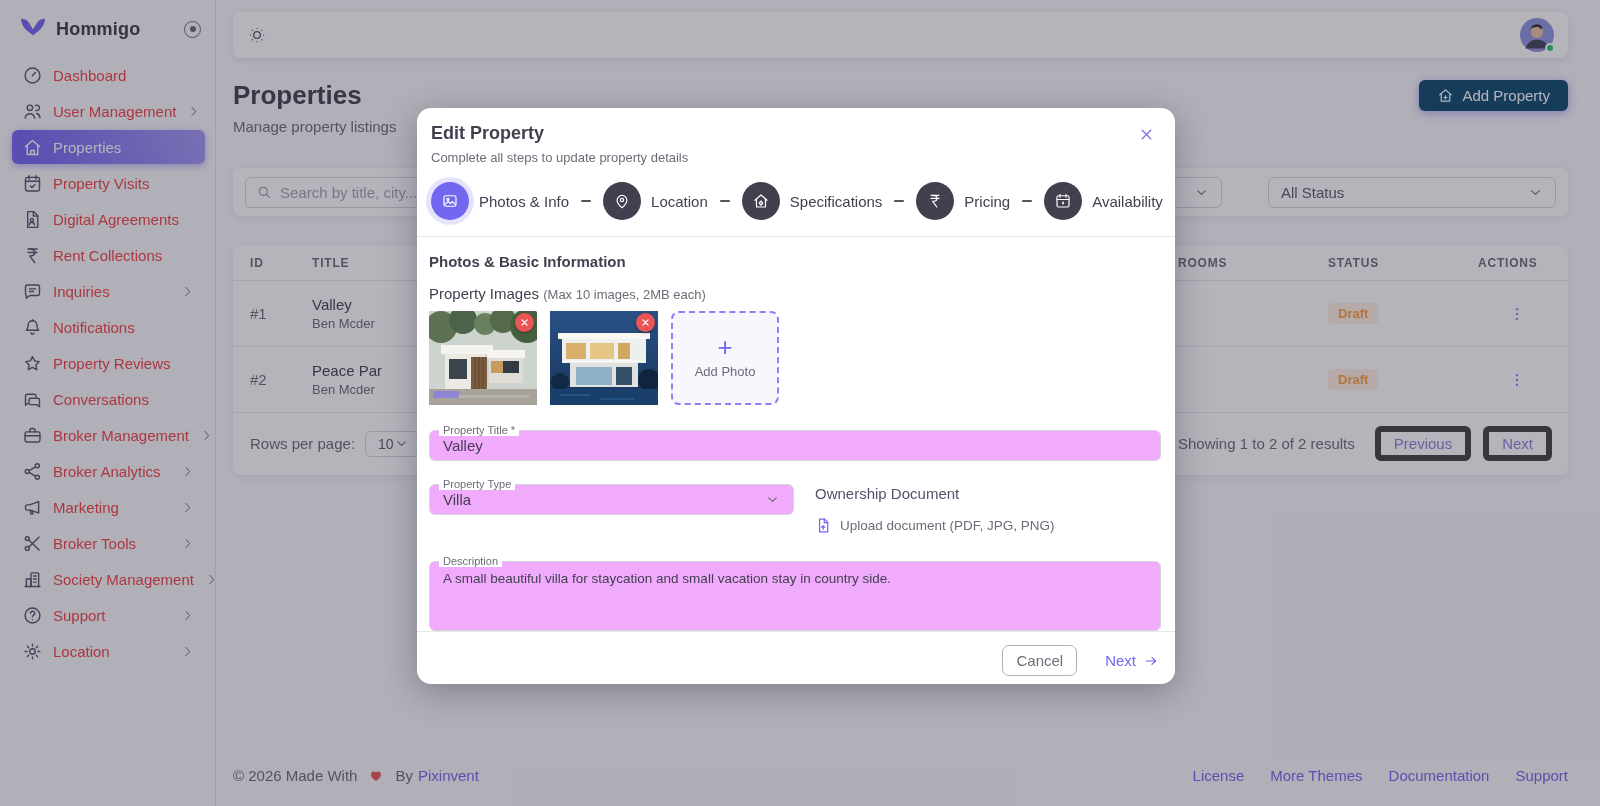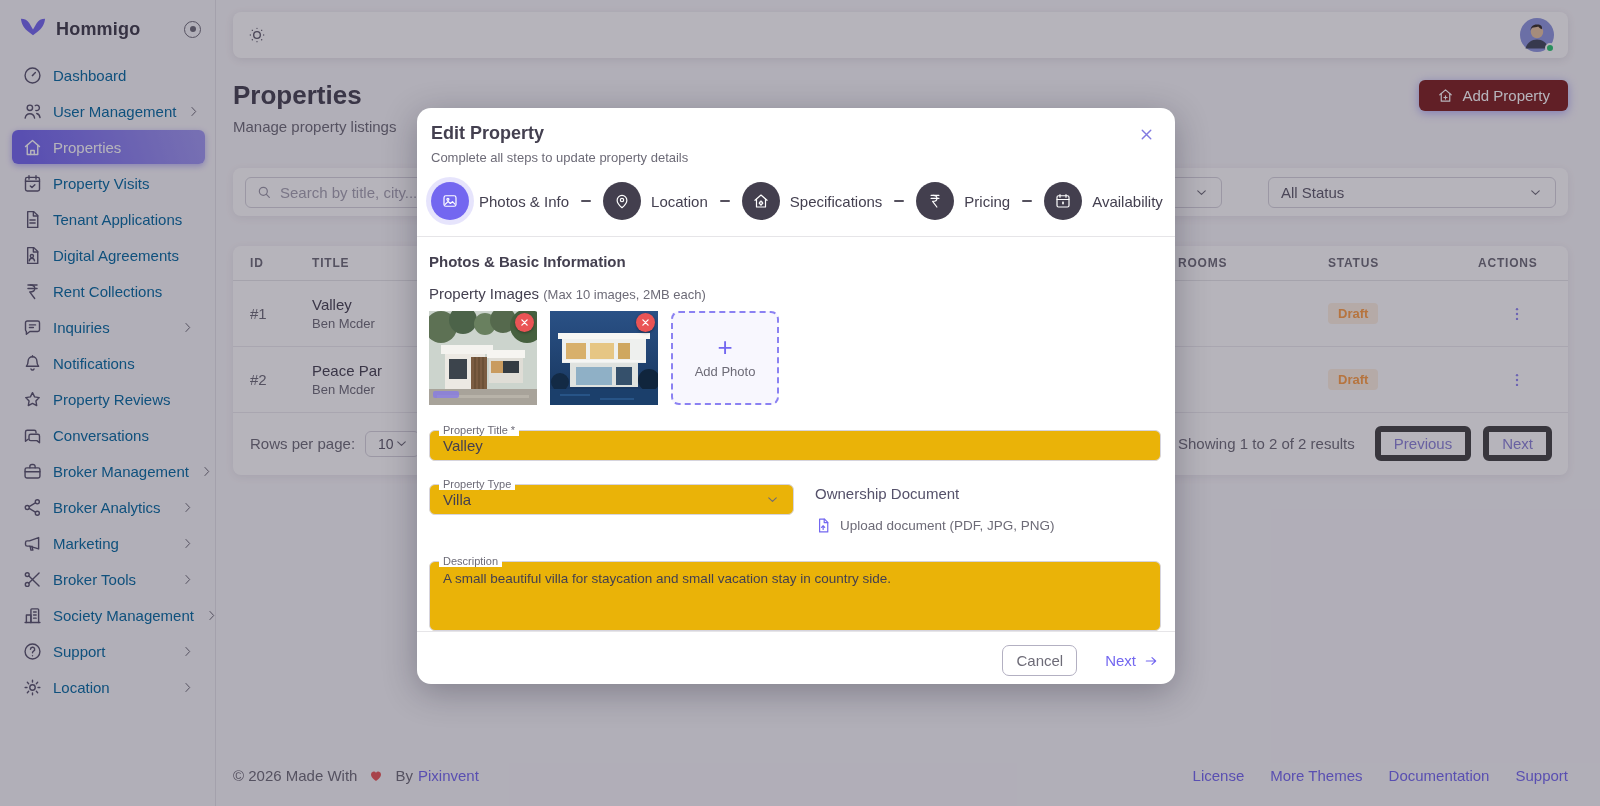--- a/index.html
+++ b/index.html
@@ -10,42 +10,42 @@
 
   
   .sidebar { position:absolute; left:0; top:0; bottom:0; width:216px; background:#f8f7fa;
              border-right:1px solid #e4e2e9; padding:14px 10px 0 12px; z-index:1; }
   .brand { display:flex; align-items:center; gap:8px; padding:2px 4px 16px 6px; }
   .brand-logo svg { width:30px; height:26px; }
   .brand-name { font-size:18px; font-weight:700; color:#3d3a49; flex:1; letter-spacing:.2px; }
   .pin-toggle { width:17px; height:17px; border:1.6px solid #6d6b77; border-radius:50%; position:relative; cursor:pointer; }
   .pin-toggle::after { content:""; position:absolute; inset:4.5px; background:#6d6b77; border-radius:50%; }
   .s-item { display:flex; align-items:center; gap:10px; height:34px; margin-bottom:2px;
-            padding:0 10px; border-radius:6px; font-size:15px; color:#0369a1; cursor:pointer; }
+            padding:0 10px; border-radius:6px; font-size:15px; color:#ef4444; cursor:pointer; }
   .s-ico { color:#55516b; display:flex; }
   .s-item.active { background:linear-gradient(72deg,#7367f0 10%,#a199f3 100%); color:#fff;
                    box-shadow:0 2px 6px rgba(115,103,240,.48); }
   .s-item.active .s-ico { color:#fff; }
   .s-lbl { flex:1; white-space:nowrap; }
   .s-chev svg { width:15px; height:15px; color:#6d6b77; }
 
   
   .main { position:absolute; left:217px; top:0; right:0; bottom:0; padding:12px 32px 0 16px; }
   .topbar { height:46px; background:#fff; border-radius:8px; box-shadow:0 2px 8px rgba(47,43,61,.1);
             display:flex; align-items:center; padding:0 14px; }
   .sun { color:#5d5969; cursor:pointer; } .sun svg { width:20px; height:20px; }
   .avatar-wrap { margin-left:auto; position:relative; width:34px; height:34px; cursor:pointer; }
   .avatar { width:34px; height:34px; border-radius:50%; overflow:hidden; }
   .status-dot { position:absolute; right:-1px; bottom:-1px; width:10px; height:10px;
                 background:#28c76f; border:2px solid #fff; border-radius:50%; }
 
   .page-head { display:flex; justify-content:space-between; align-items:flex-start; margin-top:22px; }
   .page-title { font-size:26px; font-weight:700; color:#444050; }
   .page-sub { font-size:15px; color:#6d6b77; margin-top:7px; }
-  .btn-primary { display:flex; align-items:center; gap:8px; background:#7f1d1d; color:#fff; border:none;
+  .btn-primary { display:flex; align-items:center; gap:8px; background:#0c4a6e; color:#fff; border:none;
                  border-radius:6px; padding:0 18px; height:31px; font-size:15px; cursor:pointer;
                  box-shadow:0 2px 10px rgba(115,103,240,.55); }
   .btn-primary svg { width:17px; height:17px; }
 
   .filters-card { margin-top:33px; background:#fff; border-radius:8px; box-shadow:0 2px 8px rgba(47,43,61,.08);
                   height:48px; display:flex; align-items:center; padding:0 12px; }
   .search-box { width:343px; height:31px; border:1px solid #d6d4dd; border-radius:6px;
                 display:flex; align-items:center; gap:8px; padding:0 10px; color:#9a97a6; }
   .search-box svg { width:16px; height:16px; }
   .search-box input { border:none; outline:none; flex:1; font-size:15px; color:#6d6b77; background:transparent; }
@@ -111,21 +111,21 @@
   .del { position:absolute; top:2px; right:3px; width:19px; height:19px; background:#ea5455; border:none;
          border-radius:50%; color:#fff; display:flex; align-items:center; justify-content:center;
          cursor:pointer; box-shadow:0 1px 3px rgba(0,0,0,.35); }
   .del svg { width:9px; height:9px; }
   .add-photo { width:108px; height:94px; border:2px dashed #8b81f2; background:rgba(115,103,240,.05);
                border-radius:8px; display:flex; flex-direction:column; align-items:center; justify-content:center;
                gap:7px; cursor:pointer; }
   .plus { color:#7367f0; font-size:26px; line-height:20px; font-weight:400; }
   .add-photo-label { font-size:13px; color:#6d6b77; }
 
-  .field { position:relative; border:1px solid #d6d4dd; border-radius:6px; height:31px; background:#eab308;
+  .field { position:relative; border:1px solid #d6d4dd; border-radius:6px; height:31px; background:#f0abfc;
            display:flex; align-items:center; padding:0 13px; font-size:15px; color:#444050; }
   .field-label { position:absolute; top:-7px; left:9px; background:#fff; padding:0 4px; font-size:11px; color:#6d6b77; white-space:nowrap; }
   .field input { border:none; outline:none; width:100%; font-size:15px; color:#444050; background:transparent; }
   .title-field { margin-top:25px; }
   .row2 { display:flex; margin-top:23px; }
   .type-field { width:365px; justify-content:space-between; cursor:pointer; }
   .type-field svg { width:15px; height:15px; color:#6d6b77; }
   .own-block { margin-left:21px; padding-top:1px; }
   .own-label { font-size:15px; color:#55516a; }
   .upload-row { display:flex; align-items:center; gap:8px; margin-top:15px; cursor:pointer; }
@@ -190,30 +190,20 @@
       </div>
       <div class="s-item">
         <span class="s-ico">
           <svg viewBox="0 0 24 24" fill="none" stroke="currentColor" stroke-width="1.6" stroke-linecap="round" stroke-linejoin="round">
             <rect x="4" y="5" width="16" height="15.5" rx="2"></rect>
             <path d="M8 3v4M16 3v4M4 9.5h16"></path>
             <path d="M9.5 14.8l1.9 1.9 3.3-3.4"></path>
           </svg>
         </span>
         <span class="s-lbl">Property Visits</span>
-      </div>
-      <div class="s-item">
-        <span class="s-ico">
-          <svg viewBox="0 0 24 24" fill="none" stroke="currentColor" stroke-width="1.6" stroke-linecap="round" stroke-linejoin="round">
-            <path d="M6.5 3h7L18 7.5V21H6.5z"></path>
-            <path d="M13 3v5h5"></path>
-            <path d="M9 12.5h6M9 16h6"></path>
-          </svg>
-        </span>
-        <span class="s-lbl">Tenant Applications</span>
       </div>
       <div class="s-item">
         <span class="s-ico">
           <svg viewBox="0 0 24 24" fill="none" stroke="currentColor" stroke-width="1.6" stroke-linecap="round" stroke-linejoin="round">
             <path d="M6.5 3h7L18 7.5V21H6.5z"></path>
             <path d="M13 3v5h5"></path>
             <circle cx="11.3" cy="12.6" r="1.8"></circle>
             <path d="M8.3 18c.4-1.8 1.6-2.8 3-2.8s2.6 1 3 2.8"></path>
           </svg>
         </span>

